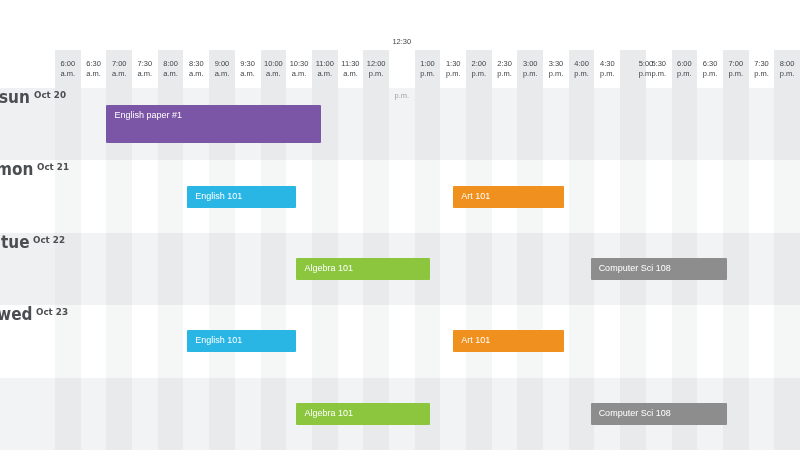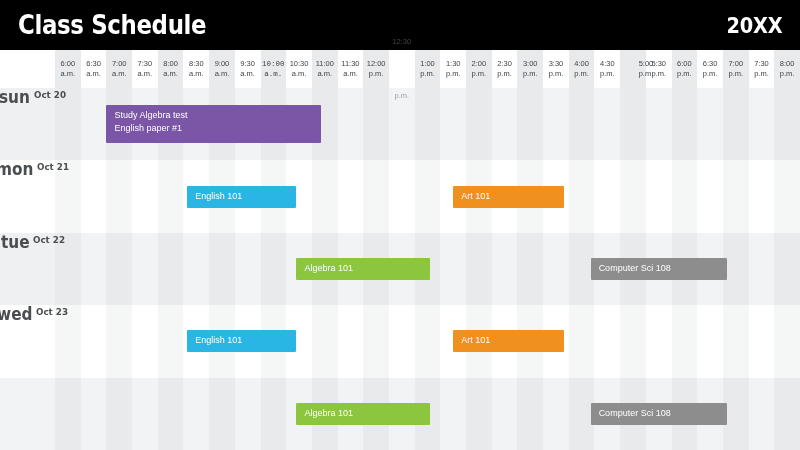--- a/index.html
+++ b/index.html
@@ -118,24 +118,20 @@
     font-family: "Liberation Sans", sans-serif;
     white-space: pre-line;
   }
   .event .line { display: block; }
 </style>
 </head>
 <body>
 
 <div id="app">
 
-  <div class="titlebar">
-    <div class="title-main">Class Schedule</div>
-    <div class="title-year">20XX</div>
-  </div>
 
   <div class="grid-wrap">
     <div class="stripes" id="stripes">
         <div class="stripe" style="left: 0px; width: 25.6897px; background: rgb(232, 234, 236);"></div>
         <div class="stripe" style="left: 51.3793px; width: 25.6897px; background: rgb(232, 234, 236);"></div>
         <div class="stripe" style="left: 102.759px; width: 25.6897px; background: rgb(232, 234, 236);"></div>
         <div class="stripe" style="left: 154.138px; width: 25.6897px; background: rgb(232, 234, 236);"></div>
         <div class="stripe" style="left: 205.517px; width: 25.6897px; background: rgb(232, 234, 236);"></div>
         <div class="stripe" style="left: 256.897px; width: 25.6897px; background: rgb(232, 234, 236);"></div>
         <div class="stripe" style="left: 308.276px; width: 25.6897px; background: rgb(232, 234, 236);"></div>
@@ -174,21 +170,21 @@
           <span>a.m.</span>
         </div>
         <div class="timecell" style="left: 209.138px; width: 25.6897px; color: rgb(64, 68, 71);">
           <span>9:00</span>
           <span>a.m.</span>
         </div>
         <div class="timecell" style="left: 234.828px; width: 25.6897px; color: rgb(64, 68, 71);">
           <span>9:30</span>
           <span>a.m.</span>
         </div>
-        <div class="timecell" style="left: 260.517px; width: 25.6897px; color: rgb(64, 68, 71); font-family: Liberation Mono, monospace;">
+        <div class="timecell" style="left: 260.517px; width: 25.6897px; color: rgb(64, 68, 71);">
           <span>10:00</span>
           <span>a.m.</span>
         </div>
         <div class="timecell" style="left: 286.207px; width: 25.6897px; color: rgb(64, 68, 71);">
           <span>10:30</span>
           <span>a.m.</span>
         </div>
         <div class="timecell" style="left: 311.897px; width: 25.6897px; color: rgb(64, 68, 71);">
           <span>11:00</span>
           <span>a.m.</span>
@@ -265,21 +261,21 @@
           <span>8:00</span>
           <span>p.m.</span>
         </div>
       </div>
     <div class="rows" id="rows">
         <div class="row light" style="top: 0px; height: 72.4px;">
           <div class="daycell">
             <div class="dayname" style="color: rgb(75, 78, 81);">sun</div>
             <div class="daydate" style="color: rgb(75, 78, 81);">Oct 20</div>
           </div>
-          <div class="event" style="left: 106.379px; width: 214.509px; height: 38px; top: 17.2px; background: rgb(123, 85, 166);"><span class="line">Study Algebra test</span><span class="line">English paper #1</span></div>
+          <div class="event" style="left: 106.379px; width: 214.509px; height: 38px; top: 17.2px; background: rgb(123, 85, 166);"><span class="line">English paper #1</span></div>
         </div>
         <div class="row white" style="top: 72.4px; height: 72.4px; padding-left: 16px;">
           <div class="daycell">
             <div class="dayname" style="color: rgb(75, 78, 81);">mon</div>
             <div class="daydate" style="color: rgb(75, 78, 81);">Oct 21</div>
           </div>
           <div class="event" style="left: 187.302px; width: 109.181px; height: 22px; top: 25.2px; background: rgb(41, 182, 229);"><span class="line">English 101</span></div>
           <div class="event" style="left: 453.19px; width: 110.466px; height: 22px; top: 25.2px; background: rgb(240, 144, 30);"><span class="line">Art 101</span></div>
         </div>
         <div class="row light" style="top: 144.8px; height: 72.4px;">

